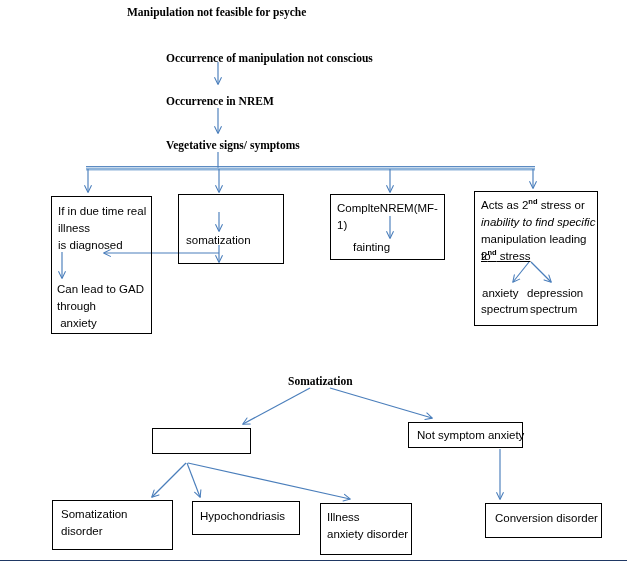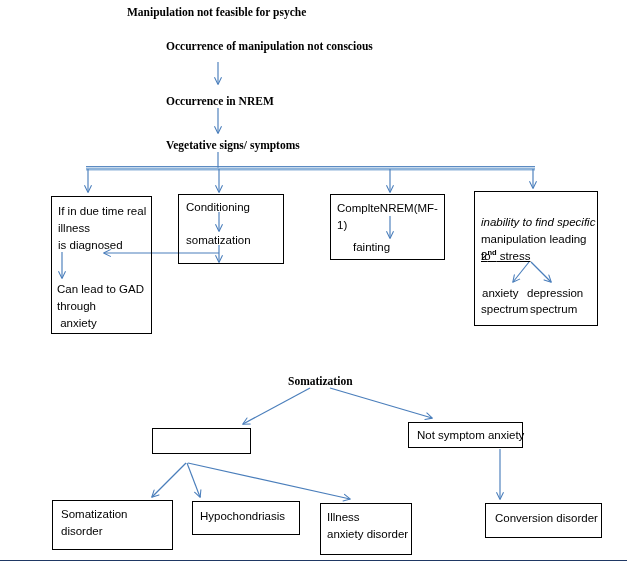--- a/index.html
+++ b/index.html
@@ -93,43 +93,43 @@
       <line x1="186" y1="463" x2="152" y2="497" marker-end="url(#ah)"></line>
       <line x1="187" y1="463" x2="200" y2="497" marker-end="url(#ah)"></line>
       <line x1="188" y1="463" x2="350" y2="499" marker-end="url(#ah)"></line>
 
       <line x1="500" y1="449" x2="500" y2="499" marker-end="url(#ah)"></line>
     </g>
   </svg>
 
   <div class="serif-head" style="left:127px; top:6px;">Manipulation not feasible for psyche</div>
 
-  <div class="serif-head" style="left:166px; top:40px;">Occurrence of manipulation not conscious</div>
+  <div class="serif-head" style="left:166px; top:52px;">Occurrence of manipulation not conscious</div>
 
   <div class="serif-head" style="left:166px; top:95px;">Occurrence in NREM</div>
 
   <div class="serif-head" style="left:166px; top:139px;">Vegetative signs/ symptoms</div>
 
   <div class="box" style="left:51px; top:196px; width:101px; height:138px;"></div>
   <div class="boxtext" style="left:58px; top:203px; width:95px;">If in due time real</div>
   <div class="boxtext" style="left:58px; top:220px; width:95px;">illness</div>
   <div class="boxtext" style="left:58px; top:237px; width:95px;">is diagnosed</div>
   <div class="boxtext" style="left:57px; top:281px; width:98px;">Can lead to GAD</div>
   <div class="boxtext" style="left:57px; top:298px; width:98px;">through</div>
   <div class="boxtext" style="left:57px; top:315px; width:98px;"> anxiety</div>
 
   <div class="box" style="left:178px; top:194px; width:106px; height:70px;"></div>
-  <div class="boxtext" style="left:186px; top:199px; width:95px;">Conditioning</div>
   <div class="boxtext" style="left:186px; top:232px; width:95px;">somatization</div>
 
   <div class="box" style="left:330px; top:194px; width:115px; height:66px;"></div>
   <div class="boxtext" style="left:337px; top:200px; width:108px;">ComplteNREM(MF-1)</div>
   <div class="boxtext" style="left:353px; top:239px; width:80px;">fainting</div>
 
   <div class="box" style="left:474px; top:191px; width:124px; height:135px;"></div>
+  <div class="boxtext" style="left:481px; top:197px; width:118px;"><span>Acts as 2</span><sup>nd</sup><span> stress or</span></div>
   <div class="boxtext" style="left:481px; top:214px; width:118px;font-style:italic;">inability to find specific</div>
   <div class="boxtext" style="left:481px; top:231px; width:118px;">manipulation leading to</div>
   <div class="boxtext" style="left:481px; top:248px; width:118px;text-decoration:underline;"><span>2</span><sup>nd</sup><span> stress</span></div>
 
   <div class="small-lbl" style="left:482px; top:285px;">anxiety</div>
   <div class="small-lbl" style="left:481px; top:301px;">spectrum</div>
   <div class="small-lbl" style="left:527px; top:285px;">depression</div>
   <div class="small-lbl" style="left:530px; top:301px;">spectrum</div>
 
   <div class="serif-head" style="left:288px; top:375px;">Somatization</div>

